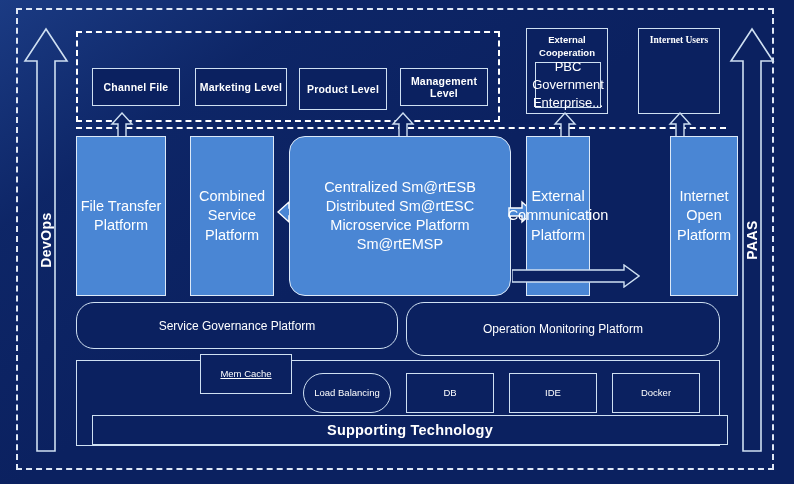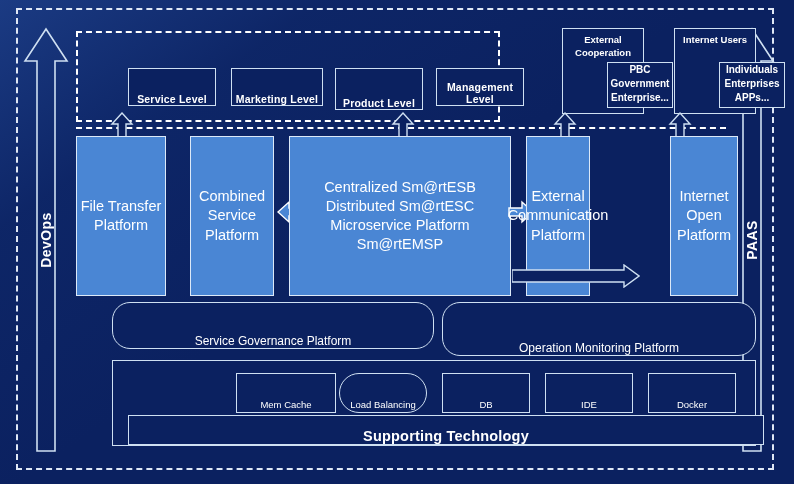--- a/index.html
+++ b/index.html
@@ -14,43 +14,42 @@
   }
   
   .outer-frame{
     position:absolute;left:16px;top:8px;width:758px;height:462px;
     border:2px dashed #dfe7f5;box-sizing:border-box;
   }
   
   .dbox{
     position:absolute;box-sizing:border-box;
     border:1.5px solid #cfe0f2;background:#0b2160;
-    display:flex;align-items:flex-end;justify-content:center;text-align:center;
+    display:flex;align-items:center;justify-content:center;text-align:center;
     color:#ffffff;
-    margin-left:36px;
   }
   
   .bbox{
     position:absolute;box-sizing:border-box;
     border:1.5px solid #dce9f8;background:#4a86d4;
     display:flex;align-items:center;justify-content:center;text-align:center;
     color:#ffffff;font-size:14.5px;line-height:1.32;
   }
   
   .dashgroup{
     position:absolute;box-sizing:border-box;
     border:2px dashed #ffffff;
   }
   .hdashline{
     position:absolute;border-top:2px dashed #ffffff;height:0;
   }
   
   .lvl-label{font-size:10.5px;font-weight:bold;letter-spacing:.2px;}
   .small-label{font-size:9.5px;font-weight:bold;line-height:1.35;}
-  .tiny-label{font-size:10px;font-weight:bold;line-height:1.4;}
+  .tiny-label{font-size:13px;font-weight:normal;line-height:1.4;}
   .gov-label{font-size:12px;border-radius:18px;}
   .tech-label{font-size:9.5px;line-height:1.35;}
   .support-label{font-size:14.5px;font-weight:bold;letter-spacing:.2px;}
   
   .vArrow{position:absolute;}
   .vArrow svg{display:block;}
   .vArrow .vtxt{
     position:absolute;left:0;top:0;width:100%;height:100%;
     display:flex;align-items:center;justify-content:center;
     color:#ffffff;font-weight:bold;font-size:14px;
@@ -82,44 +81,41 @@
       <polygon points="24,4 45,36 33,36 33,426 15,426 15,36 3,36" fill="none" stroke="#cfe0f2" stroke-width="1.6"></polygon>
     </svg>
     <div class="vtxt">
       <span>PAAS</span>
     </div>
   </div>
 
   <div class="dashgroup" style="left:76px;top:31px;width:424px;height:91px;"></div>
 
   <div class="dbox lvl-label" style="left:92px;top:68px;width:88px;height:38px;">
-    <span>Service Level</span>
+    <span>Channel File</span>
   </div>
   <div class="dbox lvl-label" style="left:195px;top:68px;width:92px;height:38px;">
     <span>Marketing Level</span>
   </div>
   <div class="dbox lvl-label" style="left:299px;top:68px;width:88px;height:42px;">
     <span>Product Level</span>
   </div>
   <div class="dbox lvl-label" style="left:400px;top:68px;width:88px;height:38px;">
     <span>Management Level</span>
   </div>
 
   <div class="dbox" style="left:526px;top:28px;width:82px;height:86px;flex-direction:column;justify-content:flex-start;padding-top:5px;">
     <div class="small-label" style="width:100%;">External Cooperation</div>
     <div class="dbox tiny-label" style="position:absolute;left:8px;top:33px;width:66px;height:46px;padding:2px;">
       <span>PBC Government Enterprise...</span>
     </div>
   </div>
 
   <div class="dbox" style="left:638px;top:28px;width:82px;height:86px;flex-direction:column;justify-content:flex-start;padding-top:5px;">
-    <div class="small-label" style="width:100%;">Internet Users</div>
-    <div class="dbox tiny-label" style="position:absolute;left:8px;top:33px;width:66px;height:46px;padding:2px;">
-      <span>Individuals Enterprises APPs...</span>
-    </div>
+    <div class="small-label" style="width:100%;font-family:Liberation Serif, serif;">Internet Users</div>
   </div>
 
   <div class="hdashline" style="left:76px;top:127px;width:650px;"></div>
 
   <div class="cArrow" style="left:110px;top:112px;width:24px;height:26px;">
     <svg width="24" height="26" viewBox="0 0 24 26">
       <polygon points="12,1 22,12 16,12 16,25 8,25 8,12 2,12" fill="#0b2160" stroke="#cfe0f2" stroke-width="1.4"></polygon>
     </svg>
   </div>
   <div class="cArrow" style="left:391px;top:112px;width:24px;height:26px;">
@@ -145,21 +141,21 @@
   <div class="bbox" style="left:190px;top:136px;width:84px;height:160px;">
     <span>Combined Service Platform</span>
   </div>
 
   <div class="cArrow" style="left:277px;top:200px;width:26px;height:24px;">
     <svg width="26" height="24" viewBox="0 0 26 24">
       <polygon points="1,12 12,2 12,8 25,8 25,16 12,16 12,22" fill="#4a86d4" stroke="#ffffff" stroke-width="1.4"></polygon>
     </svg>
   </div>
 
-  <div class="bbox" style="left:289px;top:136px;width:222px;height:160px;flex-direction:column;">
+  <div class="bbox" style="left:289px;top:136px;width:222px;height:160px;flex-direction:column;border-radius:16px;">
     <div>Centralized Sm@rtESB</div>
     <div>Distributed Sm@rtESC</div>
     <div>Microservice Platform Sm@rtEMSP</div>
   </div>
 
   <div class="cArrow" style="left:508px;top:200px;width:26px;height:24px;">
     <svg width="26" height="24" viewBox="0 0 26 24">
       <polygon points="25,12 14,2 14,8 1,8 1,16 14,16 14,22" fill="#4a86d4" stroke="#ffffff" stroke-width="1.4"></polygon>
     </svg>
   </div>
@@ -180,21 +176,21 @@
 
   <div class="dbox gov-label" style="left:76px;top:302px;width:322px;height:47px;">
     <span>Service Governance Platform</span>
   </div>
   <div class="dbox gov-label" style="left:406px;top:302px;width:314px;height:54px;">
     <span>Operation Monitoring Platform</span>
   </div>
 
   <div class="dbox" style="left:76px;top:360px;width:644px;height:86px;"></div>
 
-  <div class="dbox tech-label" style="left:200px;top:373px;width:100px;height:40px;">
+  <div class="dbox tech-label" style="left:200px;top:354px;width:92px;height:40px;text-decoration:underline;">
     <span>Mem Cache</span>
   </div>
   <div class="dbox tech-label" style="left:303px;top:373px;width:88px;height:40px;border-radius:20px;">
     <span>Load Balancing</span>
   </div>
   <div class="dbox tech-label" style="left:406px;top:373px;width:88px;height:40px;">
     <span>DB</span>
   </div>
   <div class="dbox tech-label" style="left:509px;top:373px;width:88px;height:40px;">
     <span>IDE</span>

